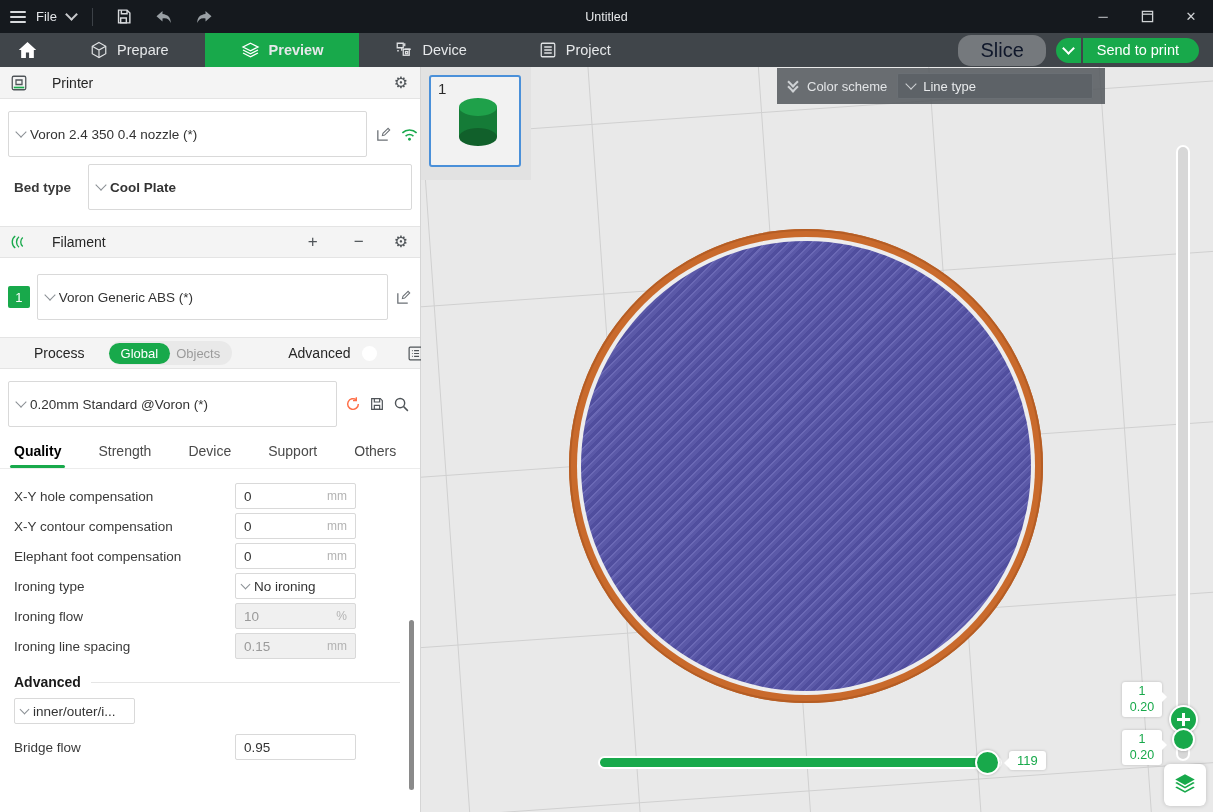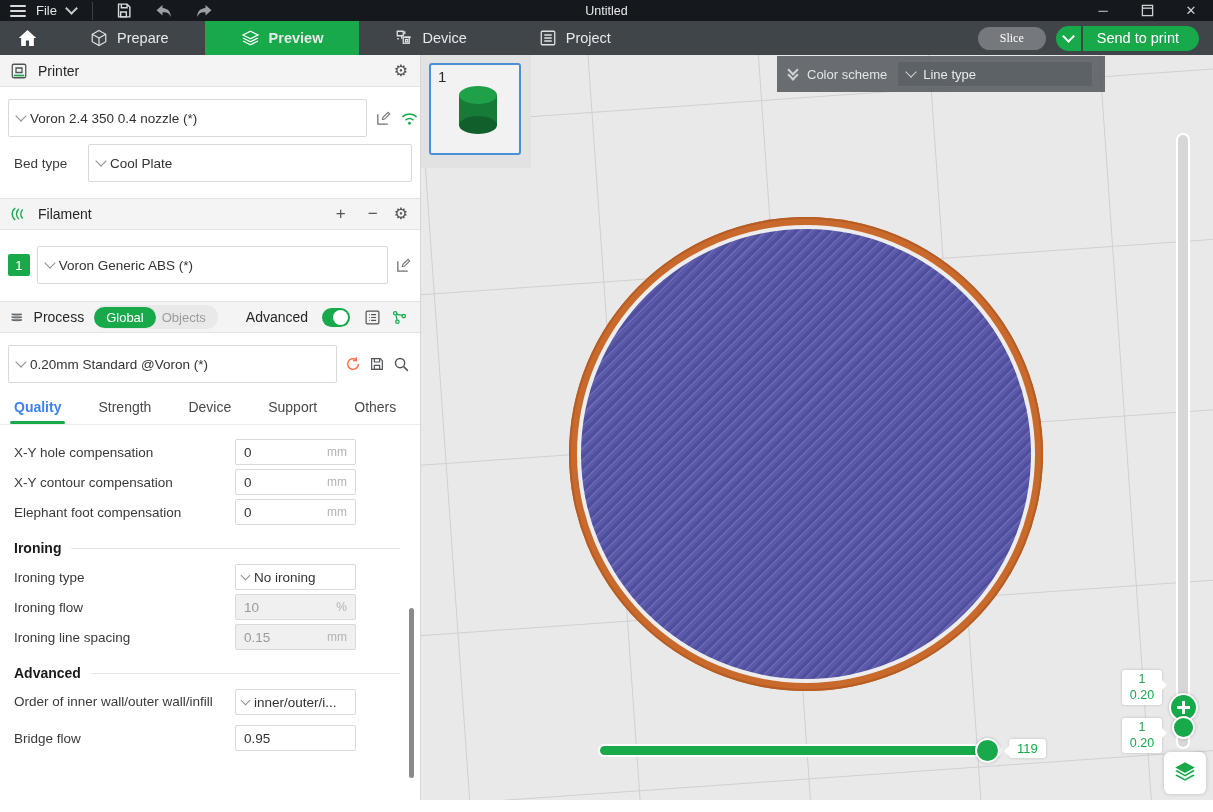--- a/index.html
+++ b/index.html
@@ -1,68 +1,68 @@
 <!DOCTYPE html>
 <html><head>
 <meta charset="utf-8">
 <style>
   * { box-sizing: border-box; margin: 0; padding: 0; }
   html, body { width: 1213px; height: 812px; overflow: hidden;
     font-family: "Liberation Sans", sans-serif; background: #fff; }
 
   
-  .titlebar { height: 21px; background: #15191e; display: flex; align-items: center;
+  .titlebar { height: 33px; background: #15191e; display: flex; align-items: center;
     color: #e3e5e8; font-size: 13px; position: relative; }
   .tb-left { display: flex; align-items: center; gap: 10px; padding-left: 10px; }
   .hamburger { width: 16px; display: flex; flex-direction: column; gap: 3px; cursor: pointer; }
   .hamburger i { height: 2px; background: #d8dadd; border-radius: 1px; }
   .menu-label { font-size: 13px; }
   .chev { width: 9px; height: 9px; border-right: 2px solid #c7c9cc; border-bottom: 2px solid #c7c9cc;
     transform: rotate(45deg); margin-top: -4px; }
   .tb-sep { width: 1px; height: 18px; background: #3c4147; margin: 0 6px; }
   .tb-icon { width: 30px; height: 24px; display: flex; align-items: center; justify-content: center; cursor: pointer; }
   .tb-title { position: absolute; left: 0; right: 0; text-align: center; font-size: 12.5px; color: #e8eaec; pointer-events: none; }
   .win-controls { margin-left: auto; display: flex; height: 33px; }
   .win-btn { width: 44px; display: flex; align-items: center; justify-content: center; color: #cfd2d5; font-size: 13px; cursor: pointer; }
 
   
   .tabbar { height: 34px; background: #40454a; display: flex; align-items: stretch; color: #e6e8ea; }
   .home-btn { width: 54px; display: flex; align-items: center; justify-content: center; cursor: pointer; }
   .tab { display: flex; align-items: center; gap: 9px; padding: 12px 36px; font-size: 14.5px; cursor: pointer; }
   .tab.active { background: #18a94b; font-weight: bold; }
   .tabbar-right { margin-left: auto; display: flex; align-items: center; gap: 10px; padding-right: 14px; }
-  .slice-btn { background: #75797d; color: #ffffff; border: none; border-radius: 13px;
-    font-size: 12px; padding: 4px 22px; cursor: default; font-family: Liberation Serif, serif; }
+  .slice-btn { background: #75797d; color: #0f172a; border: none; border-radius: 13px;
+    font-size: 20px; padding: 4px 22px; cursor: default; }
   .send-group { display: flex; gap: 2px; }
   .send-chev { width: 25px; background: #18a94b; border-radius: 13px 0 0 13px; display: flex;
     align-items: center; justify-content: center; cursor: pointer; }
   .send-chev .chev { border-color: #fff; margin-top: -3px; }
   .send-btn { background: #18a94b; color: #fff; border: none; border-radius: 0 13px 13px 0;
     font-size: 14.5px; padding: 4px 20px 5px 14px; cursor: pointer; }
 
   
   .main { display: flex; height: 745px; }
   .sidepanel { width: 421px; background: #fff; border-right: 1px solid #d5d5d5; position: relative; font-size: 13.5px; color: #3a3a3a; }
   .viewport { flex: 1; position: relative; background: #e9e9e9; overflow: hidden; }
 
   
   .sec-header { height: 32px; background: #f4f4f4; border-bottom: 1px solid #e4e4e4; border-top: 1px solid #e4e4e4;
-    display: flex; align-items: center; gap: 10px; padding: 0 12px 0 10px; font-size: 14px; color: #262626; }
+    display: flex; align-items: center; gap: 24px; padding: 0 12px 0 10px; font-size: 14px; color: #262626; }
   .sec-header:first-child { border-top: none; }
   .sec-header .grow { flex: 1; }
   .gear { color: #4f5458; font-size: 16px; cursor: pointer; line-height: 1; }
   .pm-btn { font-size: 17px; color: #4f5458; cursor: pointer; padding: 0 6px; }
-  .combo { height: 38px; border: 1px solid #d9d9d9; background: #fff; border-radius: 2px;
+  .combo { height: 46px; border: 1px solid #d9d9d9; background: #fff; border-radius: 2px;
     display: flex; align-items: center; padding: 0 8px; gap: 5px; cursor: pointer; }
   .combo .dd-chev { width: 8px; height: 8px; border-right: 1.5px solid #8a8f94; border-bottom: 1.5px solid #8a8f94;
     transform: rotate(45deg); margin-top: -4px; flex: none; }
   .combo .combo-text { white-space: nowrap; overflow: hidden; font-size: 13.5px; color: #333; }
   .printer-row { margin: 12px 8px 0 8px; display: flex; align-items: center; gap: 8px; padding: 0; }
   .printer-row .combo { flex: none; width: 359px; }
-  .bed-row { margin: 7px 8px 0 8px; display: flex; align-items: center; padding: 0; }
+  .bed-row { margin: 7px 8px 0 8px; display: flex; align-items: center; padding: 0; font-weight: bold; }
   .bed-row .bed-label { width: 80px; padding-left: 6px; }
   .bed-row .combo { flex: 1; }
   .icon-btn { cursor: pointer; display: flex; align-items: center; justify-content: center; }
   .filament-row { margin: 16px 8px 0 8px; display: flex; align-items: center; gap: 7px; padding: 0; }
   .slot-badge { width: 22px; height: 22px; background: #18a94b; color: #fff; font-size: 13px;
     display: flex; align-items: center; justify-content: center; border-radius: 2px; }
   .filament-row .combo { width: 355px; }
 
   .process-header { margin-top: 17px; }
   .seg { display: flex; align-items: center; background: #e9e9e9; border-radius: 12px; height: 24px; }
@@ -70,21 +70,21 @@
   .seg .seg-off { color: #9b9b9b; padding: 3px 12px 3px 6px; font-size: 13px; }
   .adv-label { font-size: 14px; color: #262626; margin-left: 8px; }
   .toggle { width: 37px; height: 19px; background: #18a94b; border-radius: 10px; position: relative; cursor: pointer; margin: 0 4px; }
   .toggle i { position: absolute; right: 2px; top: 2px; width: 15px; height: 15px; background: #fff; border-radius: 50%; }
 
   .process-preset { margin: 12px 8px 0 8px; display: flex; align-items: center; gap: 8px; padding: 0; }
   .process-preset .combo { width: 329px; }
 
   .param-tabs { display: flex; gap: 0; padding: 14px 0 0 14px; border-bottom: 1px solid #ececec; }
   .ptab { font-size: 14px; color: #4a4a4a; padding: 2px 0 9px 0; margin-right: 37px; cursor: pointer; position: relative; }
-  .ptab.active { color: #3b82f6; font-weight: bold; }
+  .ptab.active { color: #000000; font-weight: bold; }
   .ptab.active::after { content: ""; position: absolute; left: -4px; right: -4px; bottom: 0; height: 3px;
     background: #18a94b; border-radius: 2px; }
 
   .params { padding: 12px 0 0 14px; }
   .prow { display: flex; align-items: center; height: 30px; }
   .prow .plabel { width: 221px; font-size: 13.5px; color: #3a3a3a; }
   .pinput { width: 121px; height: 26px; border: 1px solid #d9d9d9; border-radius: 2px; background: #fff;
     display: flex; align-items: center; padding: 0 8px; font-size: 13.5px; color: #333; }
   .pinput .unit { margin-left: auto; color: #b3b3b3; font-size: 12px; }
   .pinput.disabled { background: #f0f0f0; color: #9a9a9a; }
@@ -392,24 +392,20 @@
         </div>
       </div>
       <div class="prow">
         <span class="plabel">Elephant foot compensation</span>
         <div class="pinput">
           <span>0</span>
           <span class="unit">mm</span>
         </div>
       </div>
 
-      <div class="group-title" style="margin-left:-14px; padding-left:14px;">
-        <b>Ironing</b>
-        <span class="rule"></span>
-      </div>
 
       <div class="prow">
         <span class="plabel">Ironing type</span>
         <div class="pselect">
           <span class="dd-chev"></span>
           <span class="sel-text">No ironing</span>
         </div>
       </div>
       <div class="prow">
         <span class="plabel">Ironing flow</span>
@@ -425,21 +421,20 @@
           <span class="unit">mm</span>
         </div>
       </div>
 
       <div class="group-title" style="margin-left:-14px; padding-left:14px;">
         <b>Advanced</b>
         <span class="rule"></span>
       </div>
 
       <div class="prow2">
-        <span class="plabel">Order of inner wall/outer wall/infill</span>
         <div class="pselect">
           <span class="dd-chev"></span>
           <span class="sel-text">inner/outer/i...</span>
         </div>
       </div>
       <div class="prow">
         <span class="plabel">Bridge flow</span>
         <div class="pinput">
           <span>0.95</span>
         </div>

